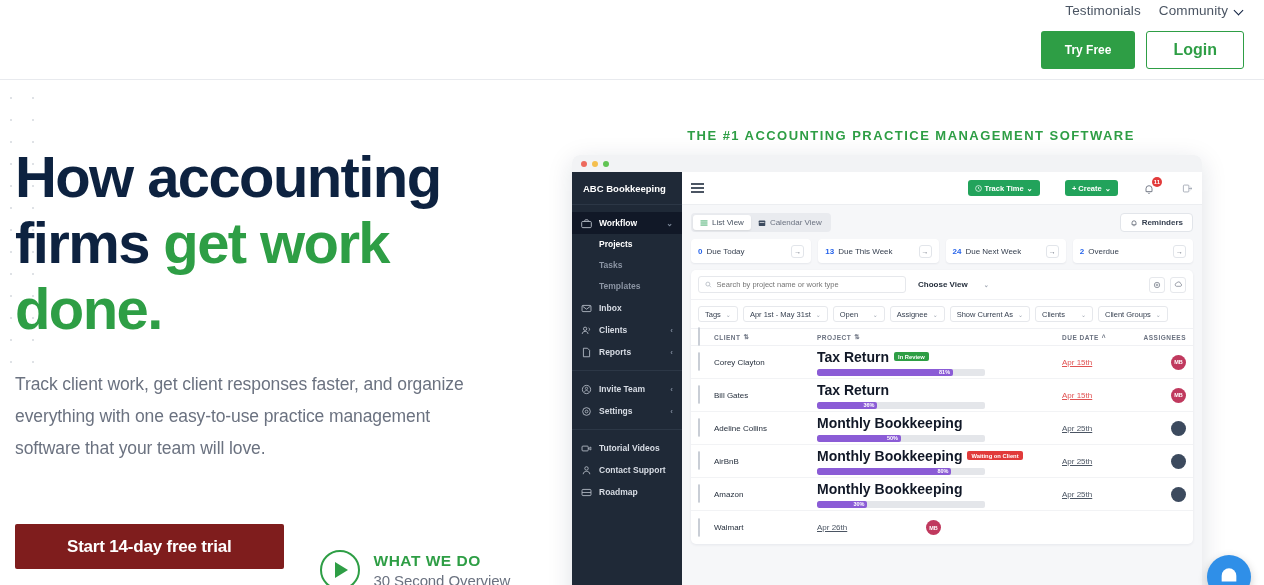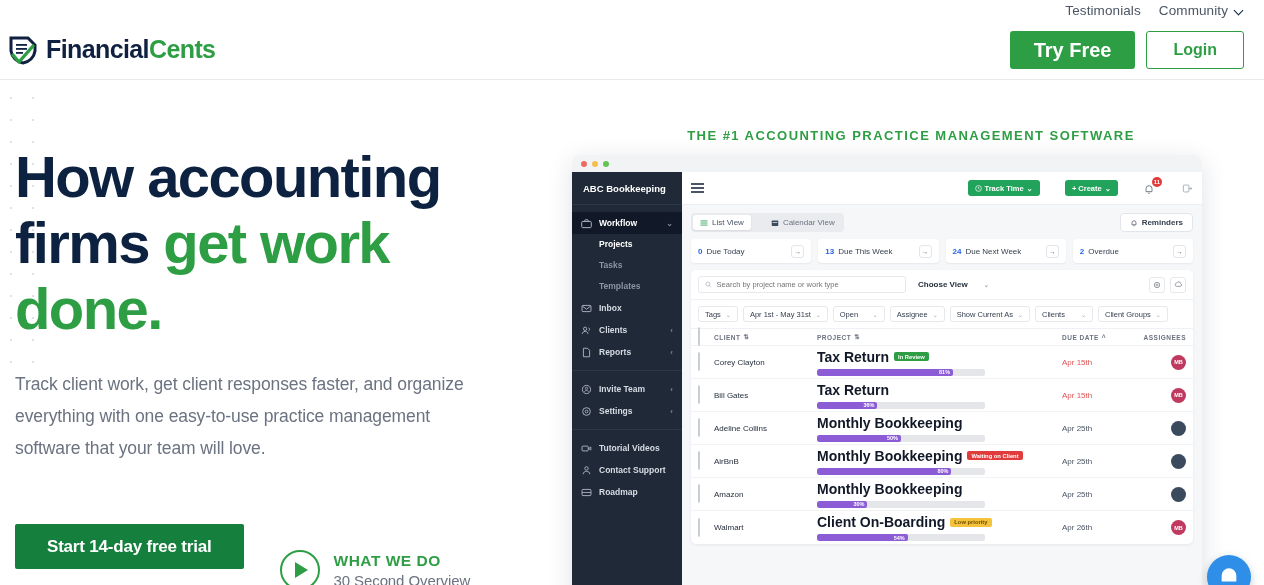--- a/index.html
+++ b/index.html
@@ -41,21 +41,21 @@
 
   .mainnav { display: flex; align-items: center; gap: 0px; margin-left: 106px; }
   .nav-item {
     display: flex; align-items: center; gap: 8px;
     font-size: 16.5px; font-weight: bold; color: #0f2040;
     padding: 0 27px; cursor: pointer; letter-spacing: -.1px;
   }
 
   .header-actions { margin-left: auto; display: flex; align-items: center; gap: 11px; padding-right: 20px; }
   .btn-try {
-    background: #2e9e45; color: #fff; font-size: 20px; font-weight: bold;
+    background: #2e9e45; color: #fff; font-size: 12px; font-weight: bold;
     padding: 0 24px; height: 38px; line-height: 38px; border: none;
     border-radius: 3px; cursor: pointer; font-family: inherit;
   }
   .btn-login {
     background: #fff; color: #2e9e45; font-size: 16px; font-weight: bold;
     padding: 0 26px; height: 38px; line-height: 36px;
     border: 1px solid #2e9e45; border-radius: 3px; cursor: pointer; font-family: inherit;
   }
 
   
@@ -72,22 +72,22 @@
     font-size: 58px; line-height: 66px; font-weight: bold;
     color: #0d2240; letter-spacing: -1.6px;
   }
   .headline .accent { color: #2e9e45; }
   .subcopy {
     margin-top: 26px; font-size: 17.5px; line-height: 32px;
     color: #6b7280; max-width: 470px; letter-spacing: -.1px;
   }
   .cta-row { margin-top: 38px; display: flex; align-items: center; gap: 36px; }
   .btn-trial {
-    background: #15803d; color: #fff; font-size: 17px; font-weight: bold;
-    height: 45px; line-height: 45px; padding: 0 32px; border: none;
+    background: #7f1d1d; color: #fff; font-size: 17px; font-weight: bold;
+    height: 45px; line-height: 45px; padding: 0 52px; border: none;
     border-radius: 2px; cursor: pointer; font-family: inherit; letter-spacing: -.2px;
   }
   .video-cta { display: flex; align-items: center; gap: 14px; cursor: pointer; margin-top: 48px; }
   .play-circle {
     width: 40px; height: 40px; border-radius: 50%; border: 2.5px solid #2e9e45;
     display: flex; align-items: center; justify-content: center; flex: none;
   }
   .play-tri {
     width: 0; height: 0; border-left: 13px solid #2e9e45;
     border-top: 8px solid transparent; border-bottom: 8px solid transparent;
@@ -154,21 +154,21 @@
   .bell-wrap { position: relative; width: 14px; height: 15px; cursor: pointer; }
   .badge {
     position: absolute; top: -4px; right: -5px; background: #e23b3b; color: #fff;
     font-size: 6px; font-weight: bold; min-width: 10px; height: 10px;
     border-radius: 5px; display: flex; align-items: center; justify-content: center;
     padding: 0 2px;
   }
 
   .app-content { padding: 8px 9px 0 9px; flex: 1; overflow: hidden; }
   .viewtabs-row { display: flex; align-items: center; }
-  .viewtabs { background: #e9ebef; border-radius: 4px; padding: 2px; display: flex; gap: 13px; }
+  .viewtabs { background: #e9ebef; border-radius: 4px; padding: 2px; display: flex; gap: 0; }
   .vtab {
     display: flex; align-items: center; gap: 4px; font-size: 8px;
     padding: 3px 7px; border-radius: 3px; color: #6b7280; cursor: pointer; white-space: nowrap;
   }
   .vtab.active { background: #fff; color: #4b5563; box-shadow: 0 1px 2px rgba(0,0,0,.08); }
   .reminders-btn {
     margin-left: auto; background: #fff; border: 1px solid #e2e5ea; border-radius: 4px;
     font-size: 8px; font-weight: bold; color: #374151; padding: 4px 9px;
     display: flex; align-items: center; gap: 4px; cursor: pointer; white-space: nowrap;
   }
@@ -237,21 +237,21 @@
   .tag { font-size: 5.8px; font-weight: bold; color: #fff; padding: 1.5px 4px; border-radius: 2px; white-space: nowrap; }
   .bar-outer {
     margin-top: 4px; height: 7px; background: #e4e6ea; border-radius: 2px;
     width: 168px; position: relative; overflow: hidden;
   }
   .bar-fill {
     height: 100%; background: #8b5cd6; border-radius: 2px;
     display: flex; align-items: center; justify-content: flex-end; padding-right: 3px;
   }
   .bar-pct { font-size: 5.5px; font-weight: bold; color: #fff; }
-  .cell-due { font-size: 8px; }
+  .cell-due { font-size: 8px; text-decoration: underline; }
   .due-red { color: #e05252; }
   .due-gray { color: #4b5563; }
   .avatar {
     width: 15px; height: 15px; border-radius: 50%; margin-left: auto;
     display: flex; align-items: center; justify-content: center;
     font-size: 5.5px; font-weight: bold; color: #fff;
   }
 
   
   .chat-widget {
@@ -266,32 +266,20 @@
 
 <div class="utility-bar">
   <span class="utility-link">Testimonials</span>
   <span class="utility-item">
     <span class="utility-link">Community</span>
     <span class="chev"></span>
   </span>
 </div>
 
 <div class="header">
-  <div class="brand">
-    <svg class="brand-mark" viewBox="0 0 28 30">
-      <path d="M2 3 h17 l7 7 v6 a14 14 0 0 1 -12 12 A14 14 0 0 1 2 16 Z" fill="none" stroke="#0f2040" stroke-width="3"></path>
-      <rect x="7" y="9" width="11" height="1.8" fill="#0f2040"></rect>
-      <rect x="7" y="13" width="11" height="1.8" fill="#0f2040"></rect>
-      <rect x="7" y="17" width="7" height="1.8" fill="#0f2040"></rect>
-      <path d="M4 20 l6 7 L24 11" fill="none" stroke="#2e9e45" stroke-width="3.4" stroke-linecap="round" stroke-linejoin="round"></path>
-    </svg>
-    <span class="brand-text">
-      <span class="brand-fin">Financial</span><span class="brand-cents">Cents</span>
-    </span>
-  </div>
 
 
   <div class="header-actions">
     <button class="btn-try">Try Free</button>
     <button class="btn-login">Login</button>
   </div>
 </div>
 
 <div class="hero">
   <div class="dot-grid"></div>
@@ -670,31 +658,20 @@
                 </div>
                 <div class="col-due cell-due due-gray">Apr 25th</div>
                 <div class="col-assign">
                   <div class="avatar" style="background:#3c4a5e"></div>
                 </div>
               </div>
 
               <div class="trow" style="border-bottom:none">
                 <div class="col-cb"><span class="cb"></span></div>
                 <div class="col-client cell-client">Walmart</div>
-                <div class="col-project">
-                  <div class="proj-top">
-                    <span class="proj-name">Client On-Boarding</span>
-                    <span class="tag" style="background:#f5c33b;color:#6b4e00">Low priority</span>
-                  </div>
-                  <div class="bar-outer">
-                    <div class="bar-fill" style="width:54%">
-                        <span class="bar-pct">54%</span>
-                      </div>
-                  </div>
-                </div>
                 <div class="col-due cell-due due-gray">Apr 26th</div>
                 <div class="col-assign">
                   <div class="avatar" style="background:#c0395e">MB</div>
                 </div>
               </div>
             </div>
           </div>
         </div>
       </div>
     </div>

